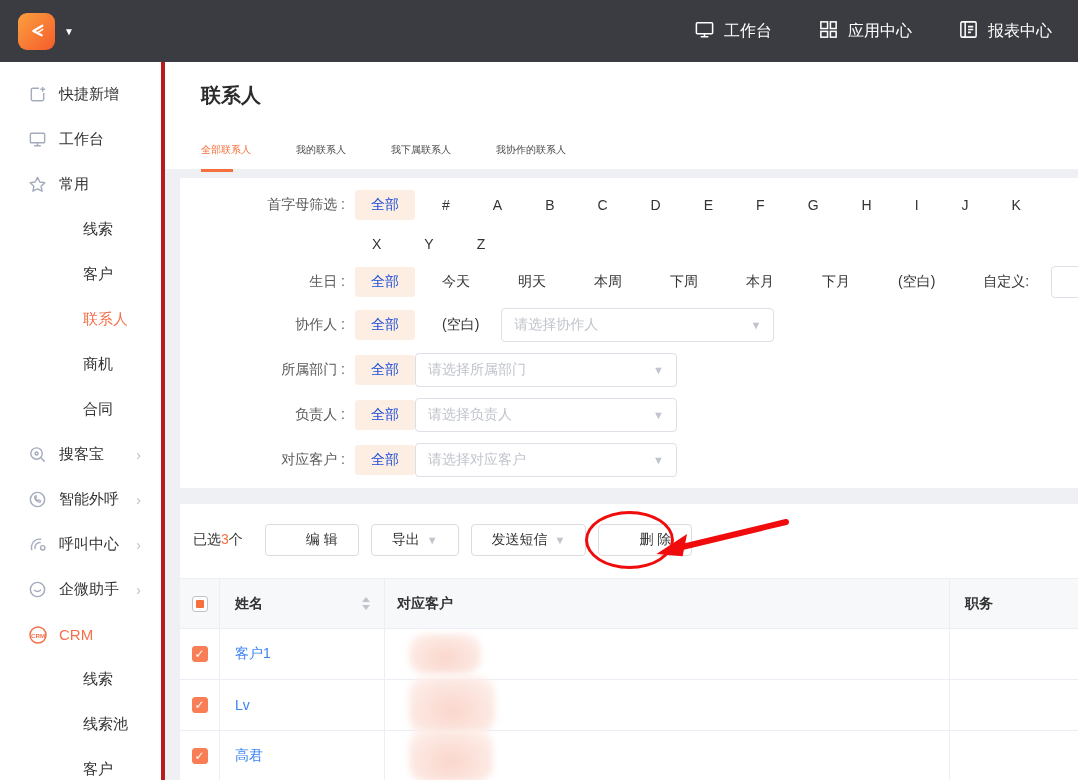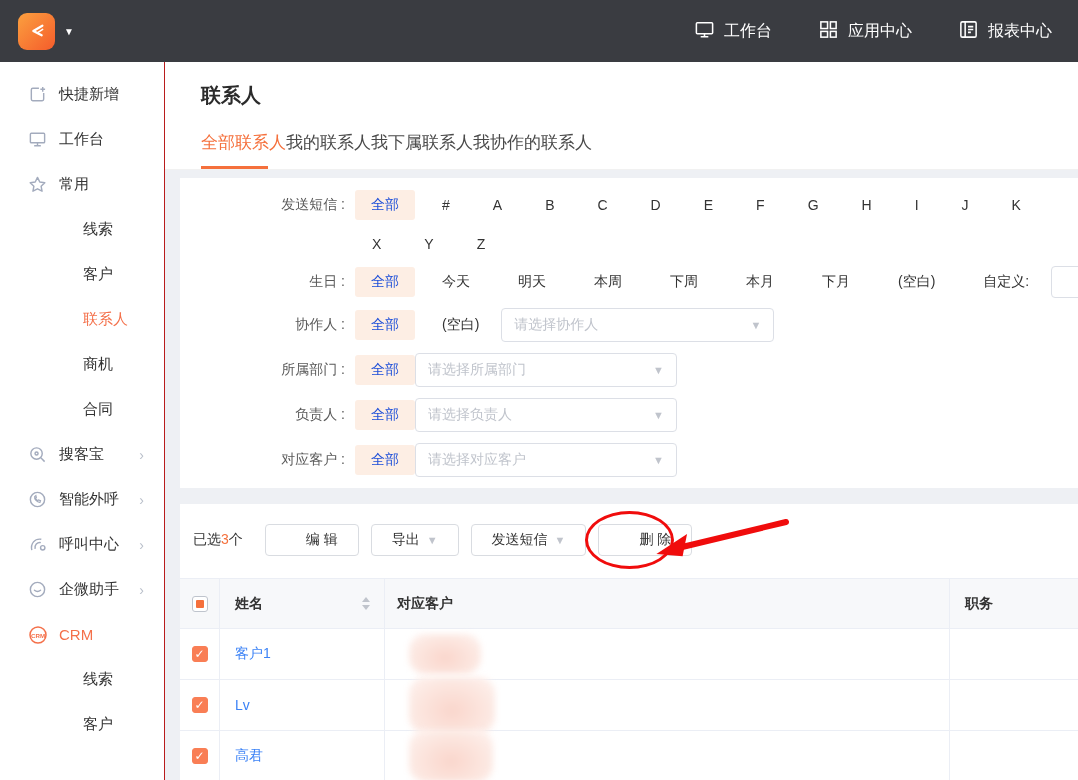--- a/index.html
+++ b/index.html
@@ -10,35 +10,35 @@
   .topbar { height:62px; background:#3a3c41; display:flex; align-items:center; padding:0 26px 0 18px; }
   .logo { width:37px; height:37px; border-radius:9px; flex:none;
     background:linear-gradient(135deg,#fba03f 0%,#f55c2b 100%); display:flex; align-items:center; justify-content:center; }
   .app-title { color:#fff; font-size:19px; font-weight:bold; margin-left:13px; letter-spacing:.5px; }
   .title-caret { color:#fff; font-size:10px; margin-left:9px; }
   .top-nav { margin-left:auto; display:flex; align-items:center; gap:46px; }
   .top-nav-item { display:flex; align-items:center; gap:9px; color:#fff; font-size:16px; cursor:pointer; }
 
   
   .app-body { display:flex; height:718px; }
-  .sidebar { width:165px; flex:none; background:#fff; border-right:1px solid #b91c1c; padding-top:10px; overflow:hidden; }
+  .sidebar { width:165px; flex:none; background:#fff; border-right:4px solid #b91c1c; padding-top:10px; overflow:hidden; }
   .content { flex:1; background:#eef0f4; overflow:hidden; position:relative; }
 
   
   .side-item { height:45px; display:flex; align-items:center; padding-left:27px; font-size:15px; color:#333; cursor:pointer; }
   .side-item .s-icon { width:21px; height:21px; margin-right:11px; display:flex; align-items:center; justify-content:center; color:#a3abbd; flex:none; }
   .side-item.child { padding-left:83px; }
   .side-item.active { color:#f4704a; }
   .side-item.crm { color:#f4704a; }
   .chev { margin-left:auto; margin-right:20px; color:#b9bfca; font-size:14px; }
 
   
   .page-header { background:#fff; padding:20px 0 0 36px; height:108px; border-bottom:1px solid #f1f1f1; }
   .page-title { font-size:20px; font-weight:bold; color:#2b2b2b; }
-  .tabs { display:flex; margin-top:22px; font-size:17px; color:#4a4a4a; }
+  .tabs { display:flex; gap:45px; margin-top:34px; font-size:10px; color:#4a4a4a; }
   .tab { cursor:pointer; position:relative; padding-bottom:15px; }
   .tab.active { color:#f5703c; }
   .tab.active::after { content:""; position:absolute; left:0; right:18px; bottom:0; height:3px; background:#f5703c; }
 
   
   .filter-panel { background:#fff; margin:8px 0 0 15px; padding:6px 0; min-width:1063px; }
   .f-row { display:flex; align-items:center; font-size:14px; color:#555; }
   .f-label { width:165px; flex:none; text-align:right; color:#5a5a5a; }
   .badge-all { width:60px; height:30px; flex:none; margin-left:10px; background:#fdeee4; color:#1d4ed8;
     display:flex; align-items:center; justify-content:center; border-radius:3px; cursor:pointer; }
@@ -236,40 +236,43 @@
           <circle cx="10" cy="10" r="8" stroke="#f4704a" stroke-width="1.5"></circle>
           <text x="10" y="12.6" font-size="6.2" font-weight="bold" fill="#f4704a" text-anchor="middle" font-family="Liberation Sans,sans-serif">CRM</text>
         </svg>
       </span>
       <span>CRM</span>
     </div>
     <div class="side-item child">
         <span>线索</span>
       </div>
     <div class="side-item child">
+        <span>线索池</span>
+      </div>
+    <div class="side-item child">
         <span>客户</span>
       </div>
   </aside>
 
   <main class="content">
 
     <div class="page-header">
       <div class="page-title">联系人</div>
       <div class="tabs">
         <span class="tab active">全部联系人</span>
         <span class="tab">我的联系人</span>
         <span class="tab">我下属联系人</span>
         <span class="tab">我协作的联系人</span>
       </div>
     </div>
 
     <div class="filter-panel">
 
       <div class="f-row r-letters1">
-        <span class="f-label">发送短信 :</span>
+        <span class="f-label">首字母筛选 :</span>
         <span class="badge-all">全部</span>
         <span class="opts letters">
           <span class="opt">#</span>
           <span class="opt">A</span>
           <span class="opt">B</span>
           <span class="opt">C</span>
           <span class="opt">D</span>
           <span class="opt">E</span>
           <span class="opt">F</span>
           <span class="opt">G</span>

